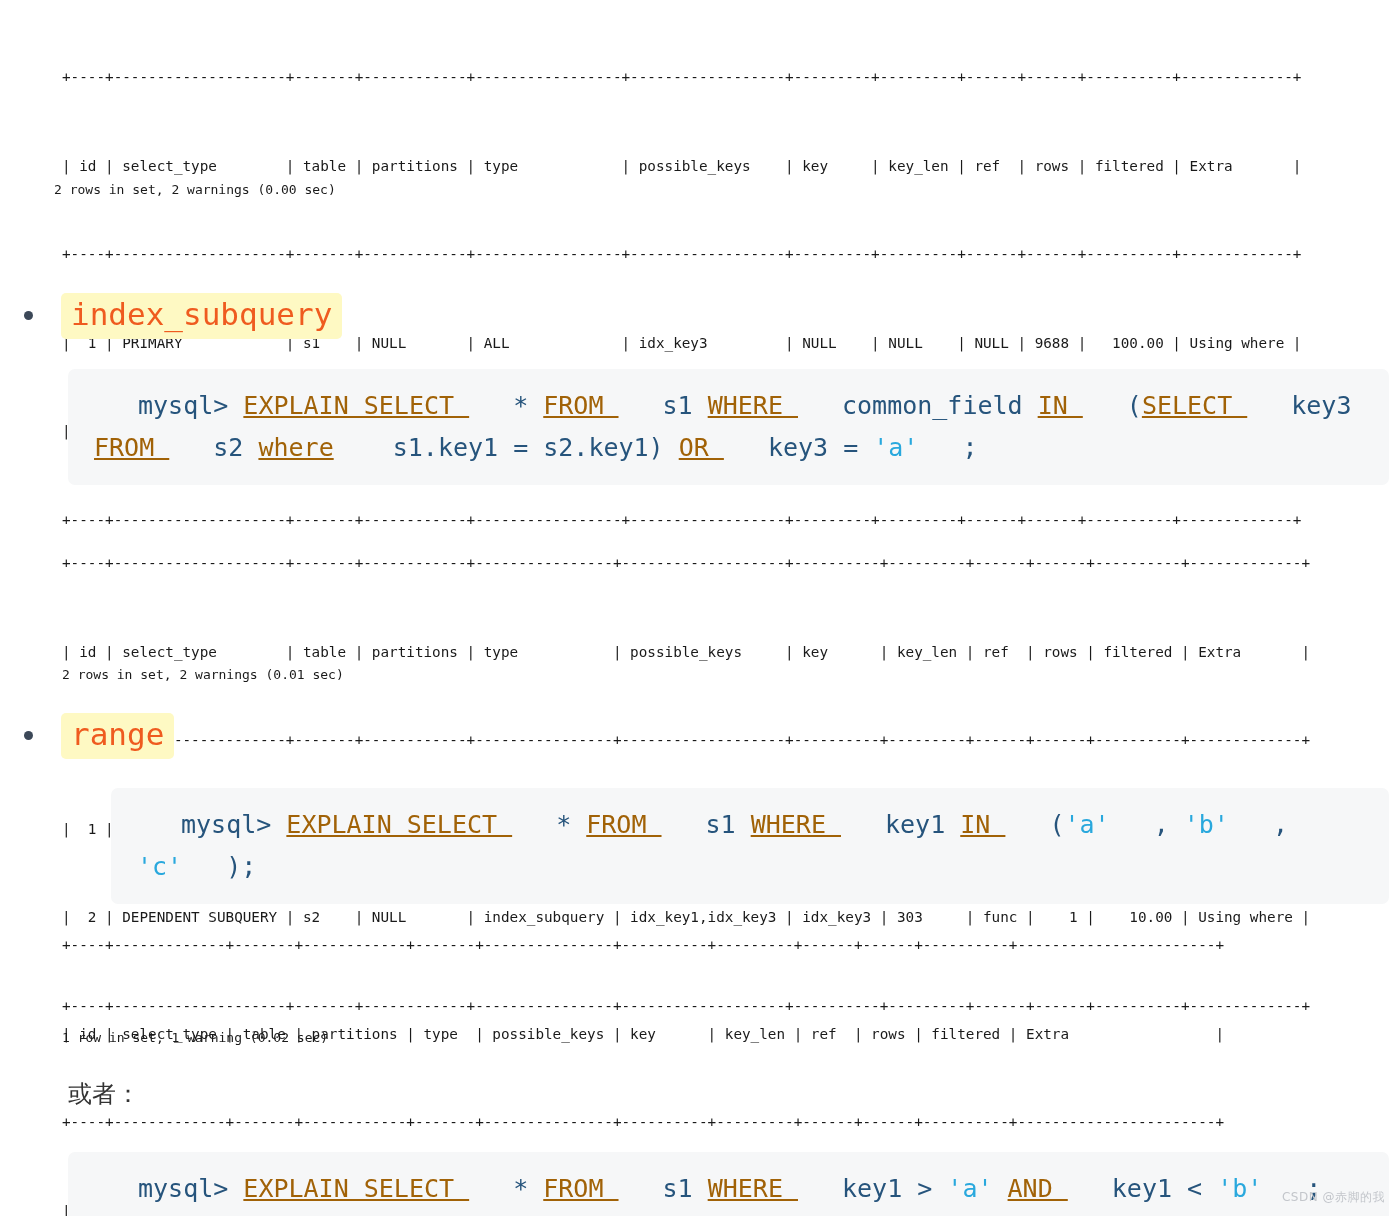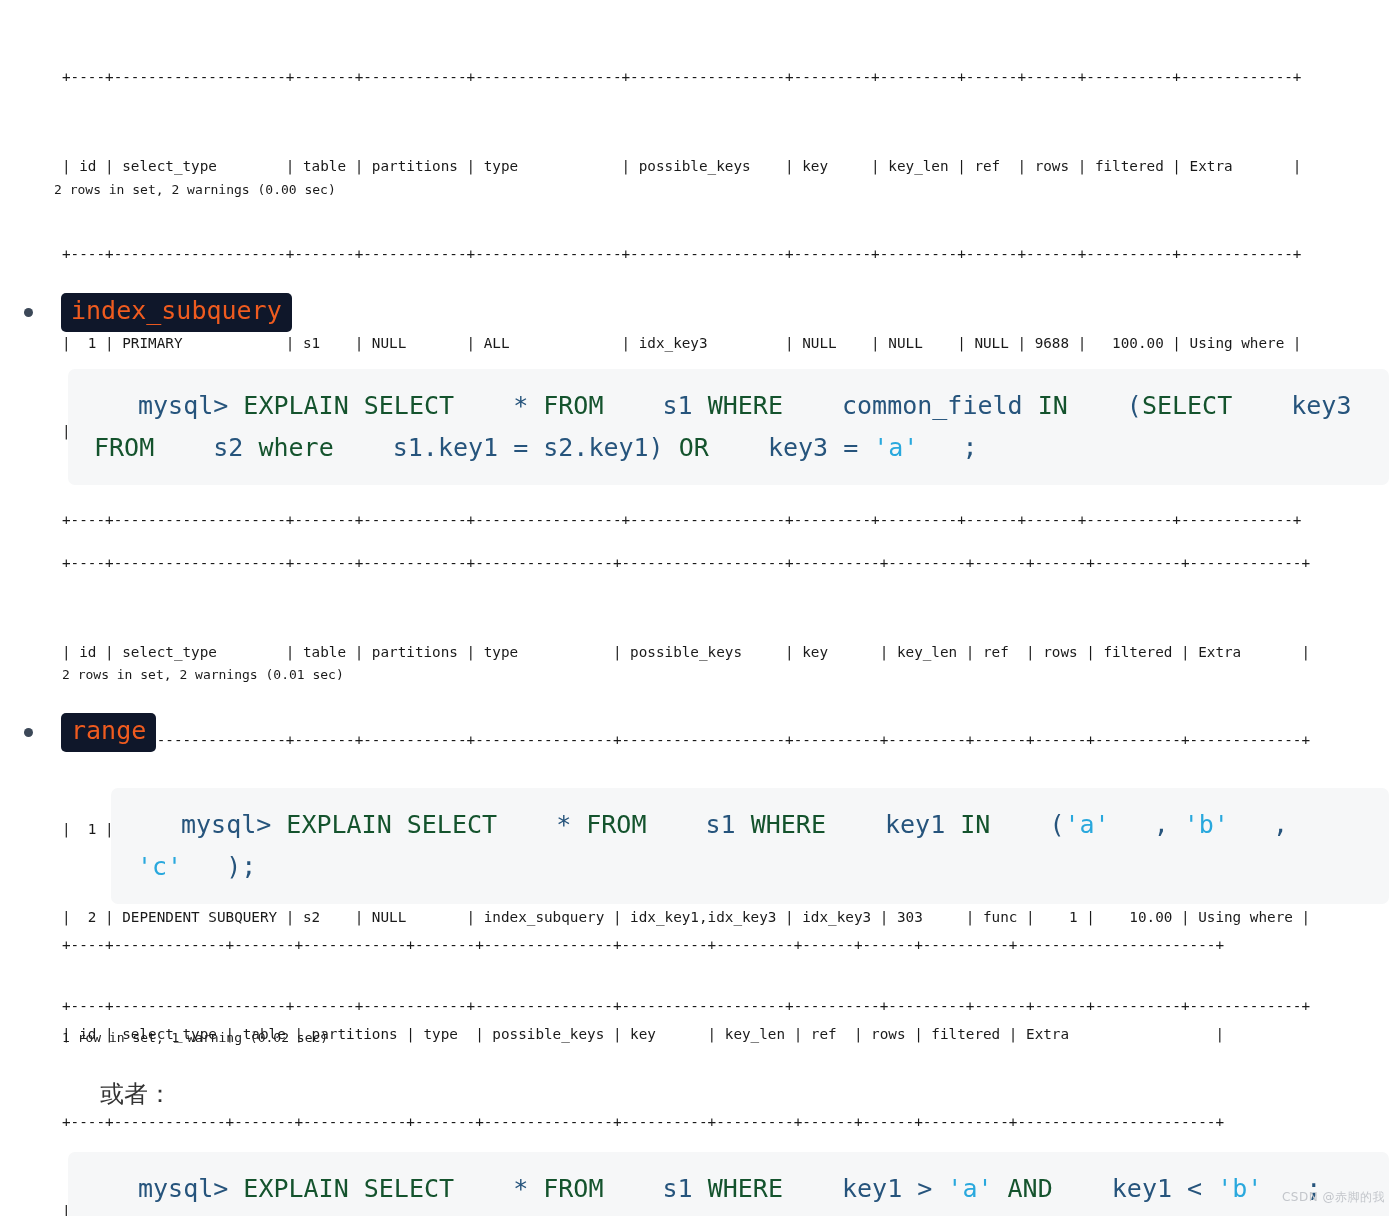--- a/index.html
+++ b/index.html
@@ -44,53 +44,53 @@
     width: 9px;
     height: 9px;
     border-radius: 50%;
     background: #3c4858;
     margin-left: 24px;
     margin-right: 28px;
     flex: 0 0 auto;
   }
   .inline-code {
     font-family: "DejaVu Sans Mono", monospace;
-    font-size: 25px;
+    font-size: 31px;
     color: #ef5b1f;
-    background: #0f172a;
+    background: #fef9c3;
     border-radius: 5px;
     padding: 4px 10px 6px 10px;
     display: inline-block;
     line-height: 1.15;
   }
 
   
   .code-block {
     background: #f6f7f8;
     border-radius: 7px;
     margin-left: 68px;
     margin-right: 5px;
     padding: 16px 0 16px 26px;
     font-family: "DejaVu Sans Mono", monospace;
     font-size: 25px;
     line-height: 42px;
     color: #26547c;
     white-space: pre-wrap;
     word-break: break-word;
   }
-  .kw   { color: #14532d; }
+  .kw   { color: #a16207; text-decoration: underline; }
   .str  { color: #29a8dd; }
   .pl   { color: #26547c; margin-left: 44px; }
 
   
   .cn-par {
     font-family: "DejaVu Sans", sans-serif;
     font-size: 24px;
     color: #333333;
-    margin-left: 100px;
+    margin-left: 68px;
   }
 
   
   .watermark {
     position: absolute;
     right: 14px;
     bottom: 10px;
     font-family: "DejaVu Sans", sans-serif;
     font-size: 12px;
     color: #c3c6cb;

